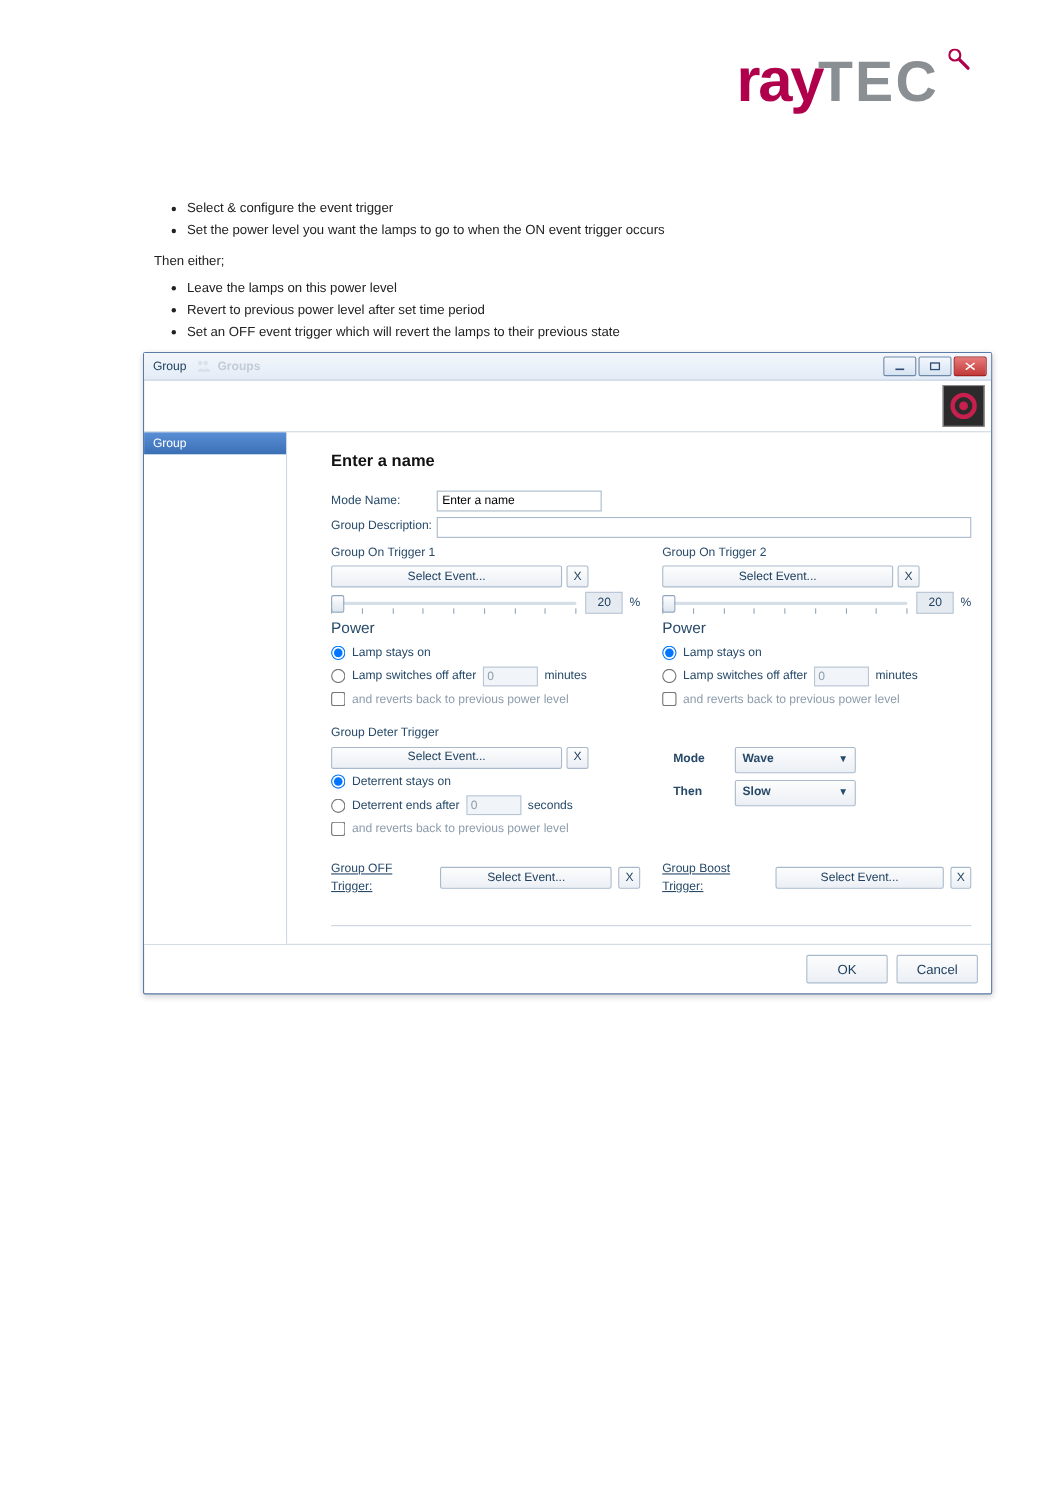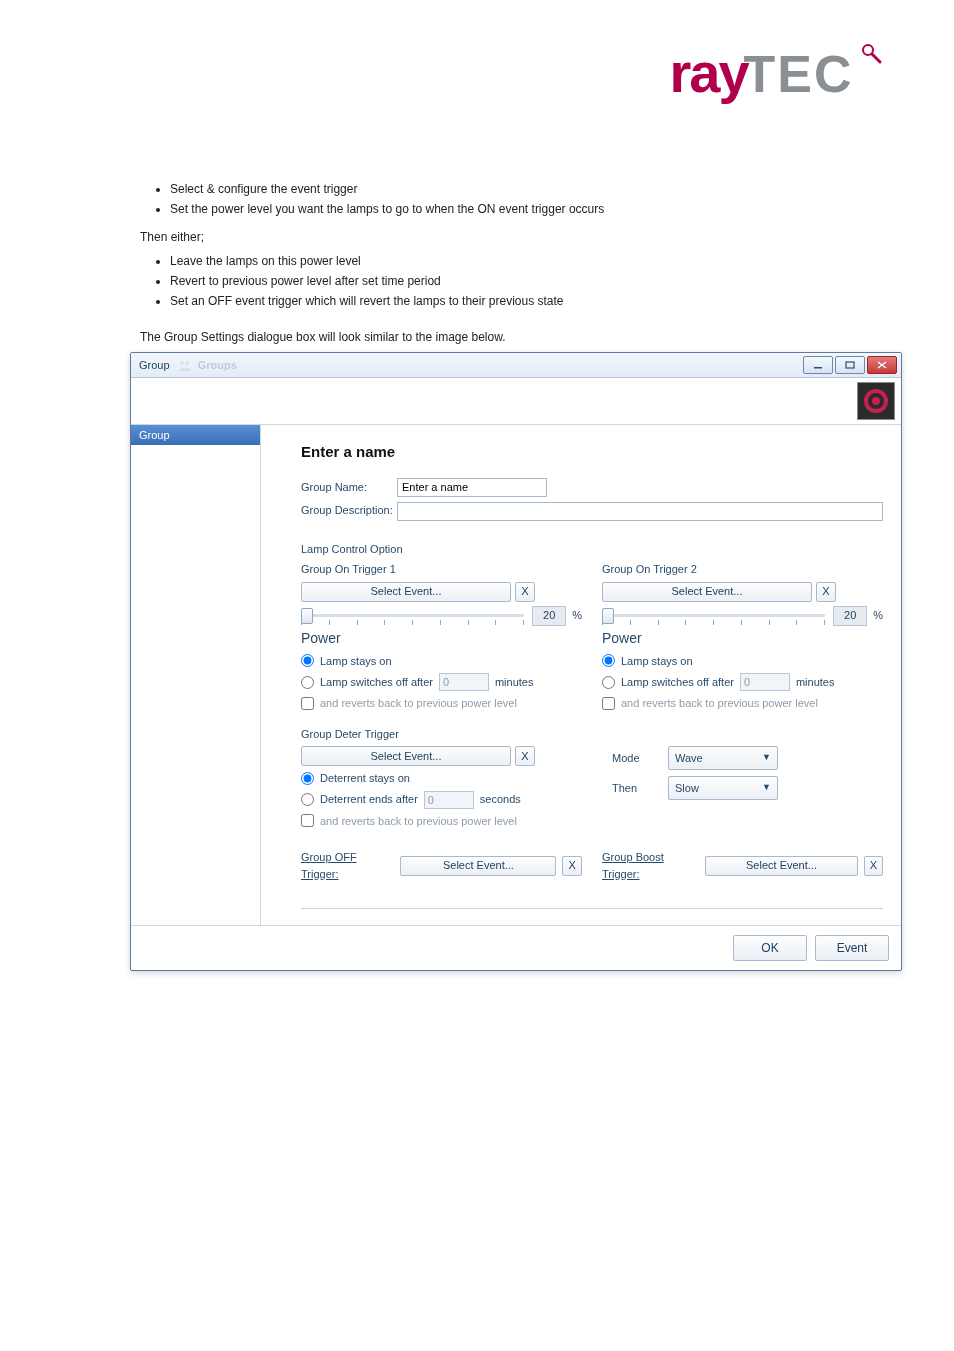--- a/index.html
+++ b/index.html
@@ -303,20 +303,21 @@
   .disabled { color: #8d9cab; }
   .modes {
     display: grid;
     grid-template-columns: 50px 120px;
     row-gap: 6px;
     column-gap: 6px;
     align-items: center;
     font-size: 11px;
     color: #274a69;
     margin-left: 10px;
+    font-weight: bold;
   }
   .select {
     height: 24px;
     border: 1px solid #a8b9cb;
     background: linear-gradient(#fdfdfd,#ebeff5);
     display: inline-flex;
     align-items: center;
     justify-content: space-between;
     padding: 0 6px;
     font-size: 11px;
@@ -394,21 +395,20 @@
     <ul class="bullets">
       <li>Select &amp; configure the event trigger</li>
       <li>Set the power level you want the lamps to go to when the ON event trigger occurs</li>
     </ul>
     <div class="para">Then either;</div>
     <ul class="bullets">
       <li>Leave the lamps on this power level</li>
       <li>Revert to previous power level after set time period</li>
       <li>Set an OFF event trigger which will revert the lamps to their previous state</li>
     </ul>
-    <div class="caption">The Group Settings dialogue box will look similar to the image below.</div>
 
     <div class="window">
       <div class="titlebar">
         <span class="ttext">Group</span>
         <span class="faded">
           <svg width="14" height="12" viewBox="0 0 14 12">
             <circle cx="4" cy="3" r="2" fill="#c8d2de"></circle>
             <circle cx="9" cy="3" r="2" fill="#c8d2de"></circle>
             <path d="M2 11 a3 3 0 0 1 6 0 Z" fill="#c8d2de"></path>
             <path d="M7 11 a3 3 0 0 1 6 0 Z" fill="#c8d2de"></path>
@@ -446,29 +446,28 @@
 
       <div class="win-inner">
         <div class="sidepanel">
           <div class="side-header">Group</div>
         </div>
 
         <div class="mainpanel">
           <div class="mp-title">Enter a name</div>
 
           <div class="row">
-            <div class="lbl">Group Name:</div>
+            <div class="lbl">Mode Name:</div>
             <input class="tinput w1" value="Enter a name" style="">
           </div>
           <div class="row" style="align-items:flex-start;">
             <div class="lbl">Group Description:</div>
             <input class="tinput" style="flex: 1 1 0%;" value="">
           </div>
 
-          <div class="section-hdr">Lamp Control Option</div>
 
           <div class="two-col">
 
             <div class="col">
               <div class="col-h">Group On Trigger 1</div>
               <div class="evrow">
                 <div class="btn sel-event">Select Event...</div>
                 <div class="btn xbtn">X</div>
               </div>
               <div class="slider">
@@ -600,18 +599,18 @@
               <div class="btn xbtn">X</div>
             </div>
           </div>
 
           <hr class="rule">
         </div>
       </div>
 
       <div class="win-footer">
         <div class="fbtn">OK</div>
-        <div class="fbtn">Event</div>
+        <div class="fbtn">Cancel</div>
       </div>
     </div>
 
   </div>
 </div>
 
 </body></html>

